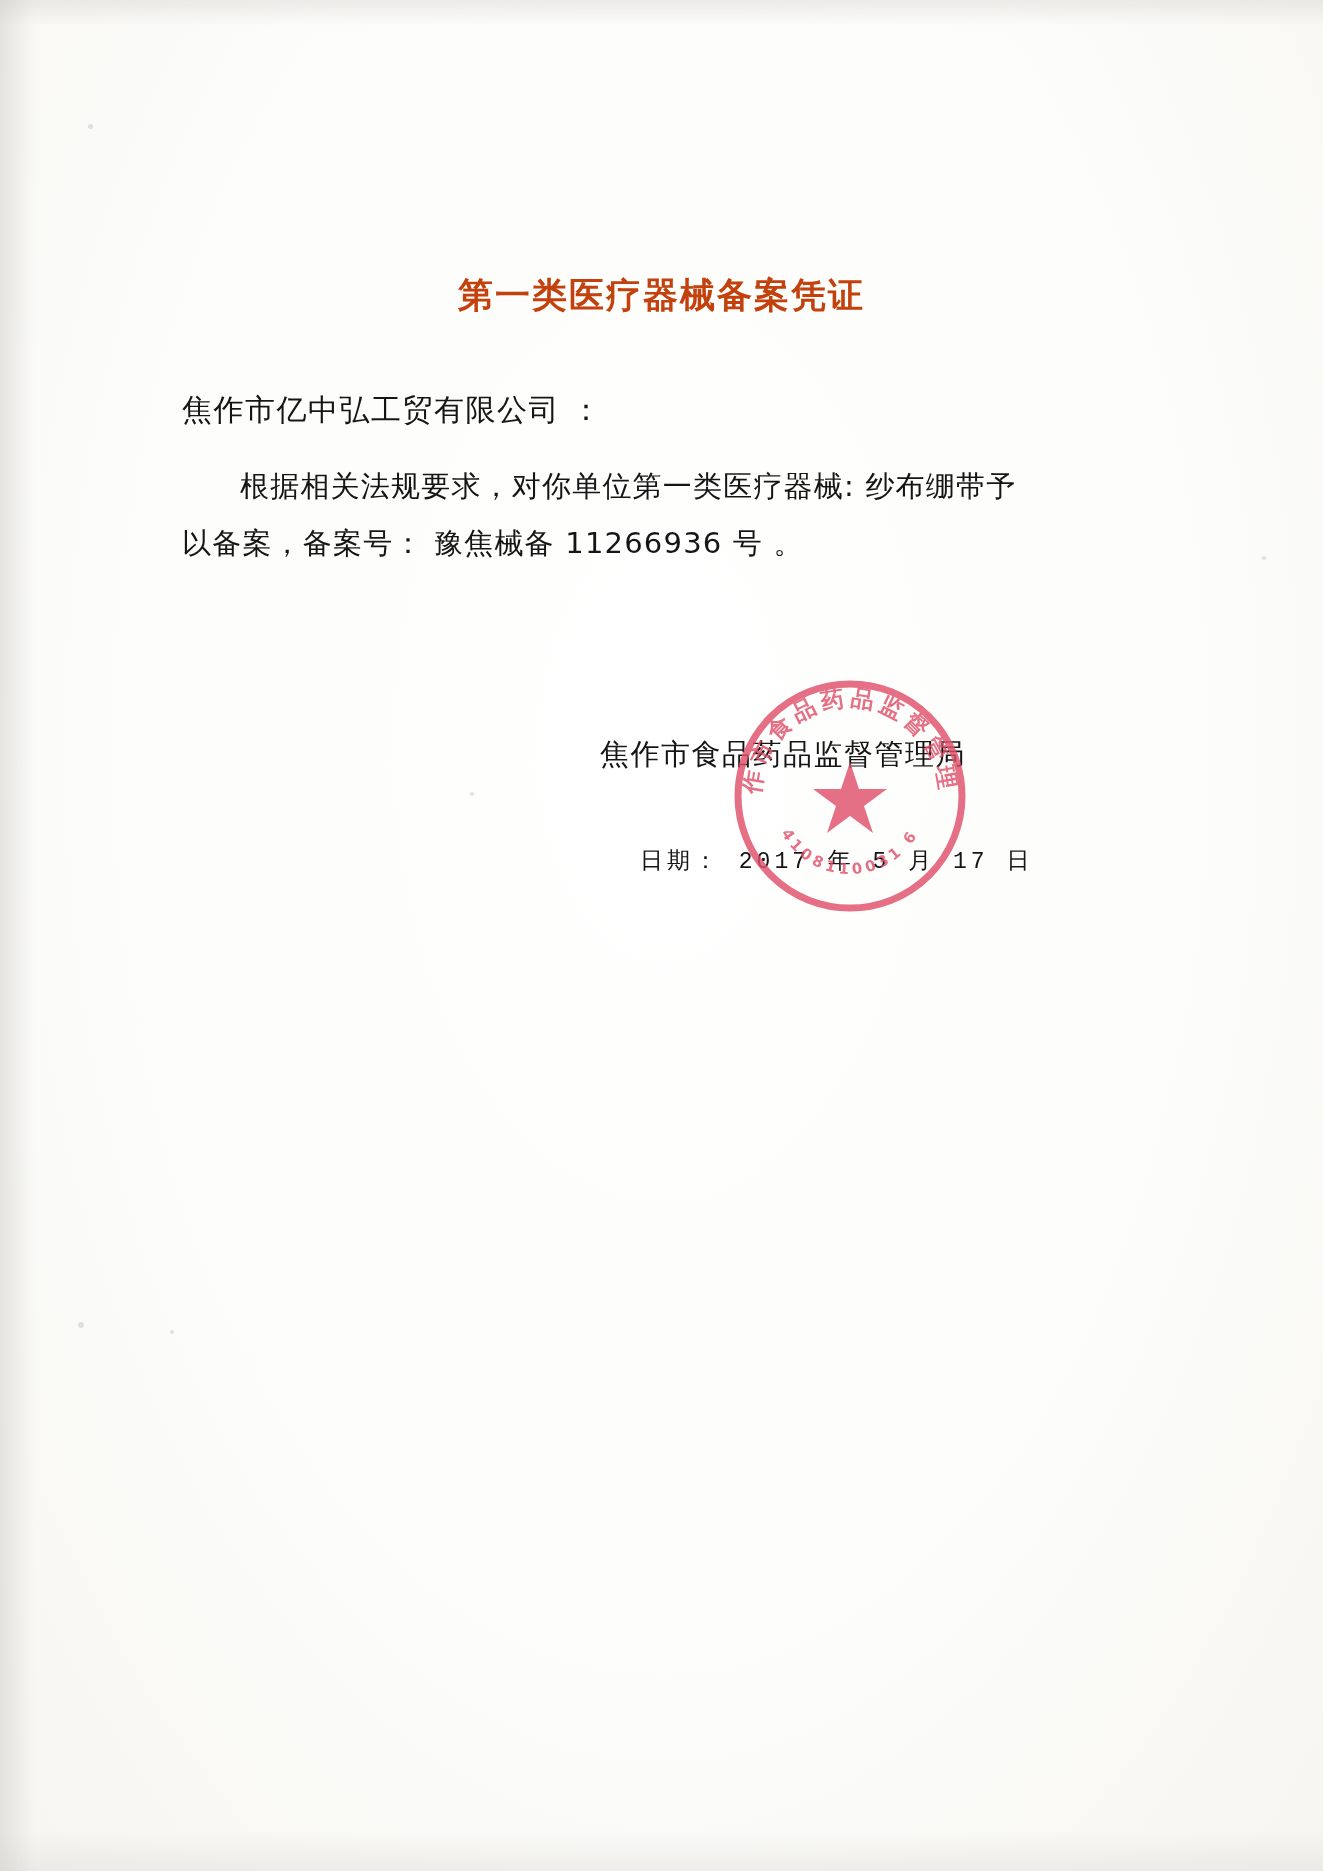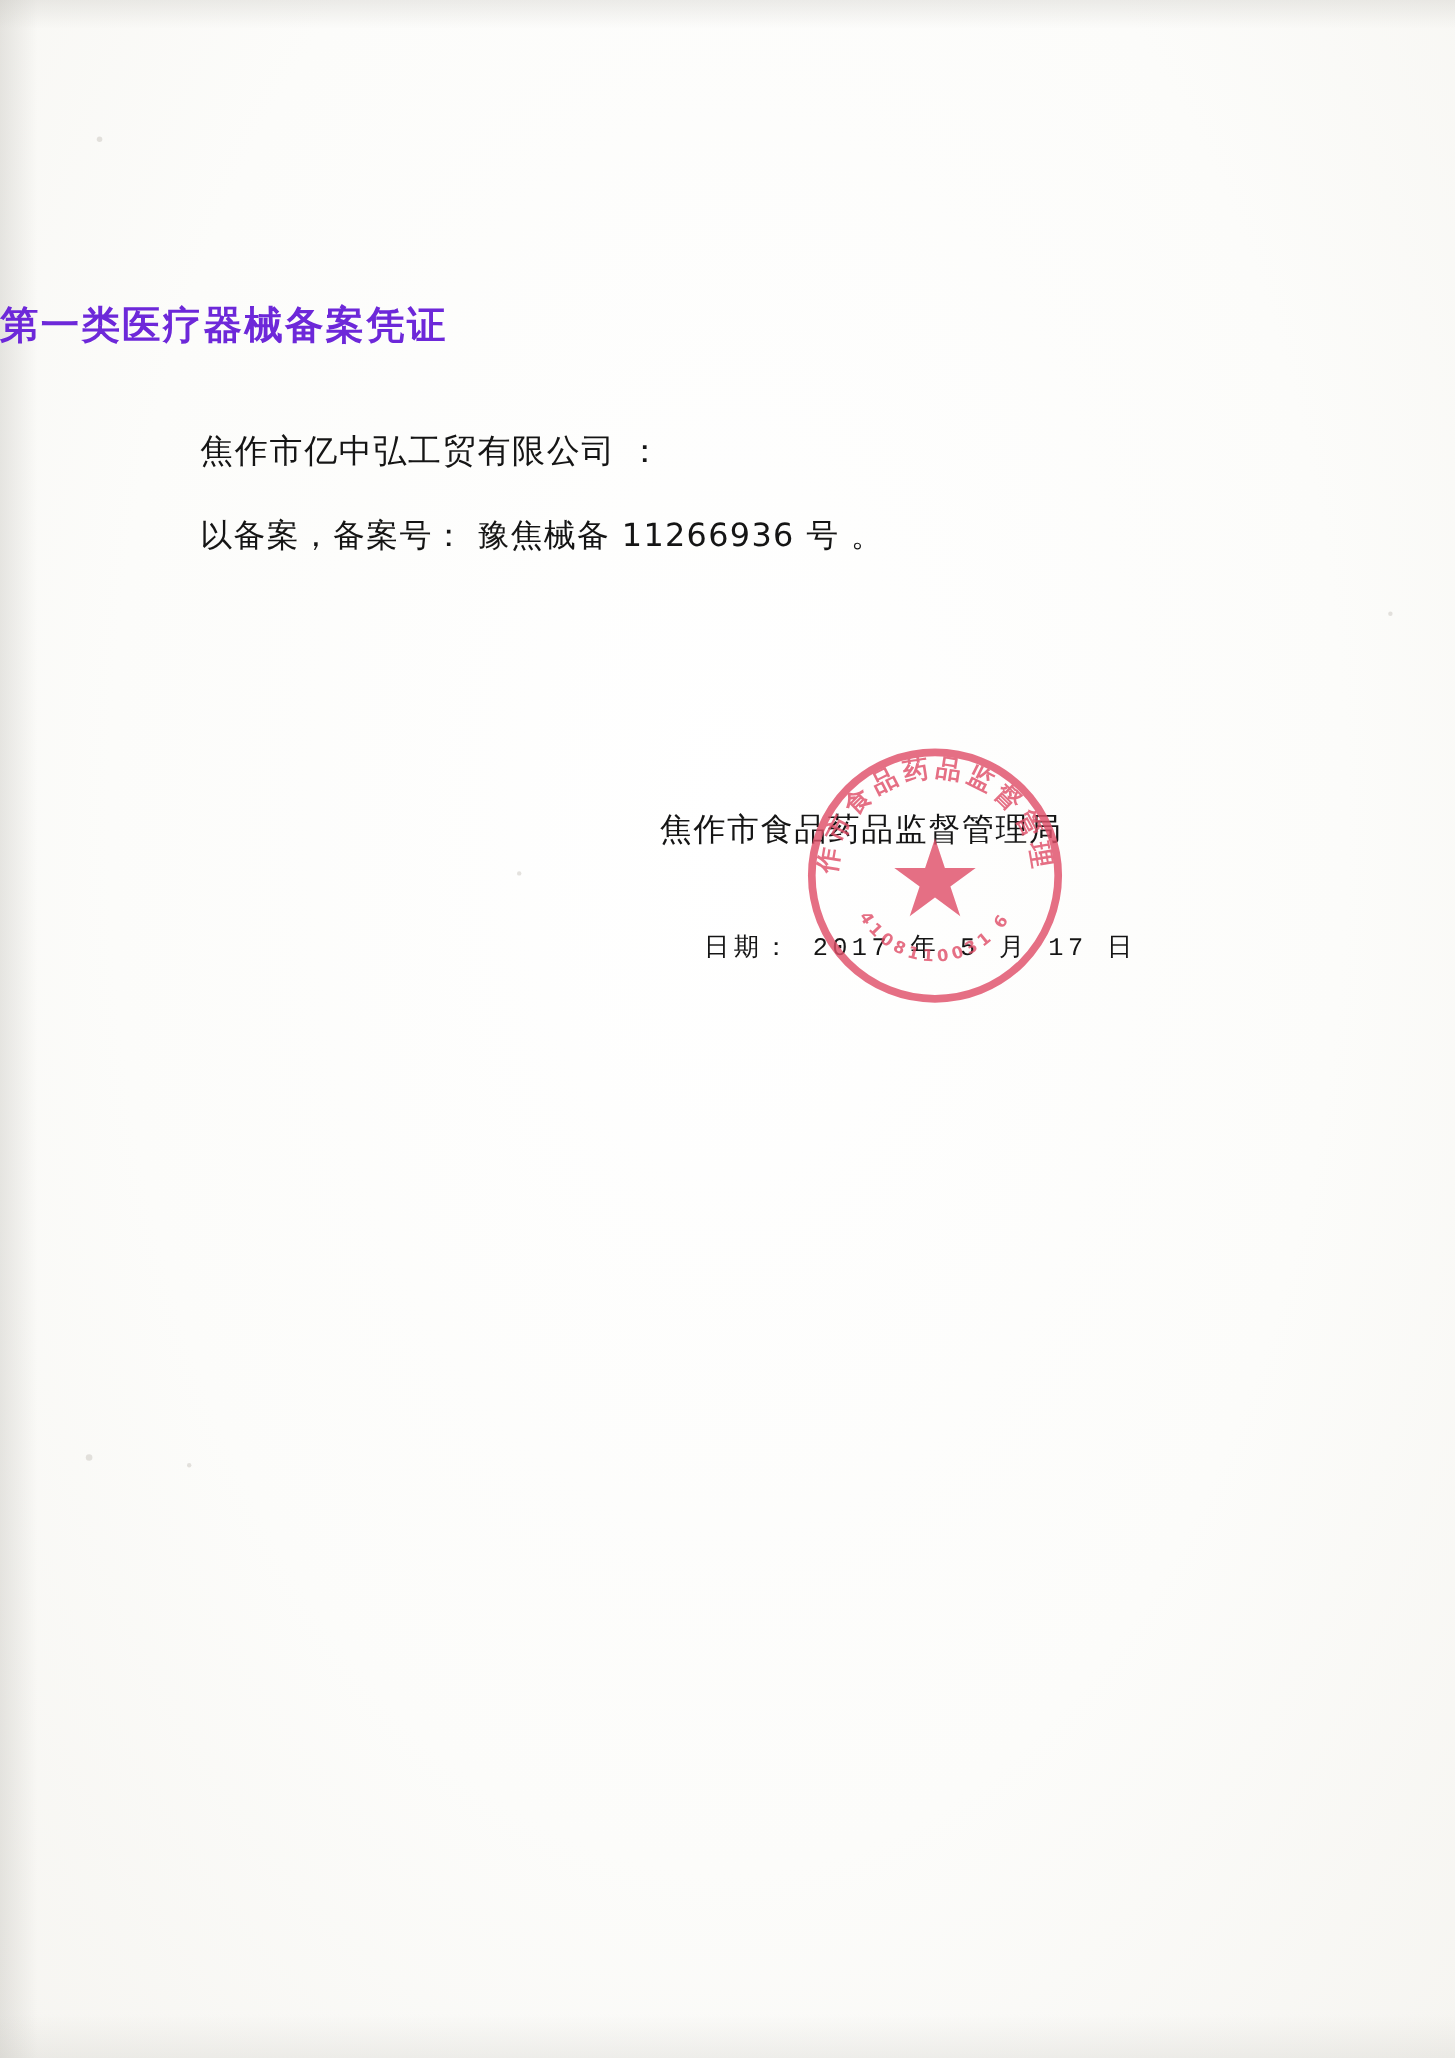--- a/index.html
+++ b/index.html
@@ -51,25 +51,26 @@
     border-radius: 50%;
     opacity: .55;
     pointer-events: none;
   }
 
   .doc-title {
     position: absolute;
     top: 272px;
     left: 0;
     right: 0;
+    text-align: center;
     font-family: "DejaVu Sans", "Liberation Sans", sans-serif;
     font-size: 35px;
     font-weight: 700;
     letter-spacing: 2px;
-    color: #6d28d9;
+    color: #c2410c;
   }
 
   .addressee {
     position: absolute;
     top: 390px;
     left: 182px;
     font-size: 30px;
     letter-spacing: 1.5px;
     color: #151515;
     font-family: "DejaVu Sans", "Liberation Sans", sans-serif;
@@ -141,20 +142,21 @@
   <div class="speck" style="left:470px; top:792px; width:4px; height:4px;"></div>
   <div class="speck" style="left:78px; top:1322px; width:6px; height:6px;"></div>
   <div class="speck" style="left:170px; top:1330px; width:4px; height:4px;"></div>
   <div class="speck" style="left:1262px; top:556px; width:4px; height:4px;"></div>
 
   <div class="doc-title">第一类医疗器械备案凭证</div>
 
   <div class="addressee">焦作市亿中弘工贸有限公司 ：</div>
 
   <div class="body-block">
+    <p class="indent">根据相关法规要求，对你单位第一类医疗器械: 纱布绷带予</p>
     <p>以备案，备案号： 豫焦械备 11266936 号 。</p>
   </div>
 
   <div class="signature">焦作市食品药品监督管理局</div>
 
   <div class="sign-date">日期： 2017 年 5 月 17 日</div>
 
   <div class="seal">
     <svg width="248" height="248" viewBox="0 0 248 248" xmlns="http://www.w3.org/2000/svg">
       <defs>

